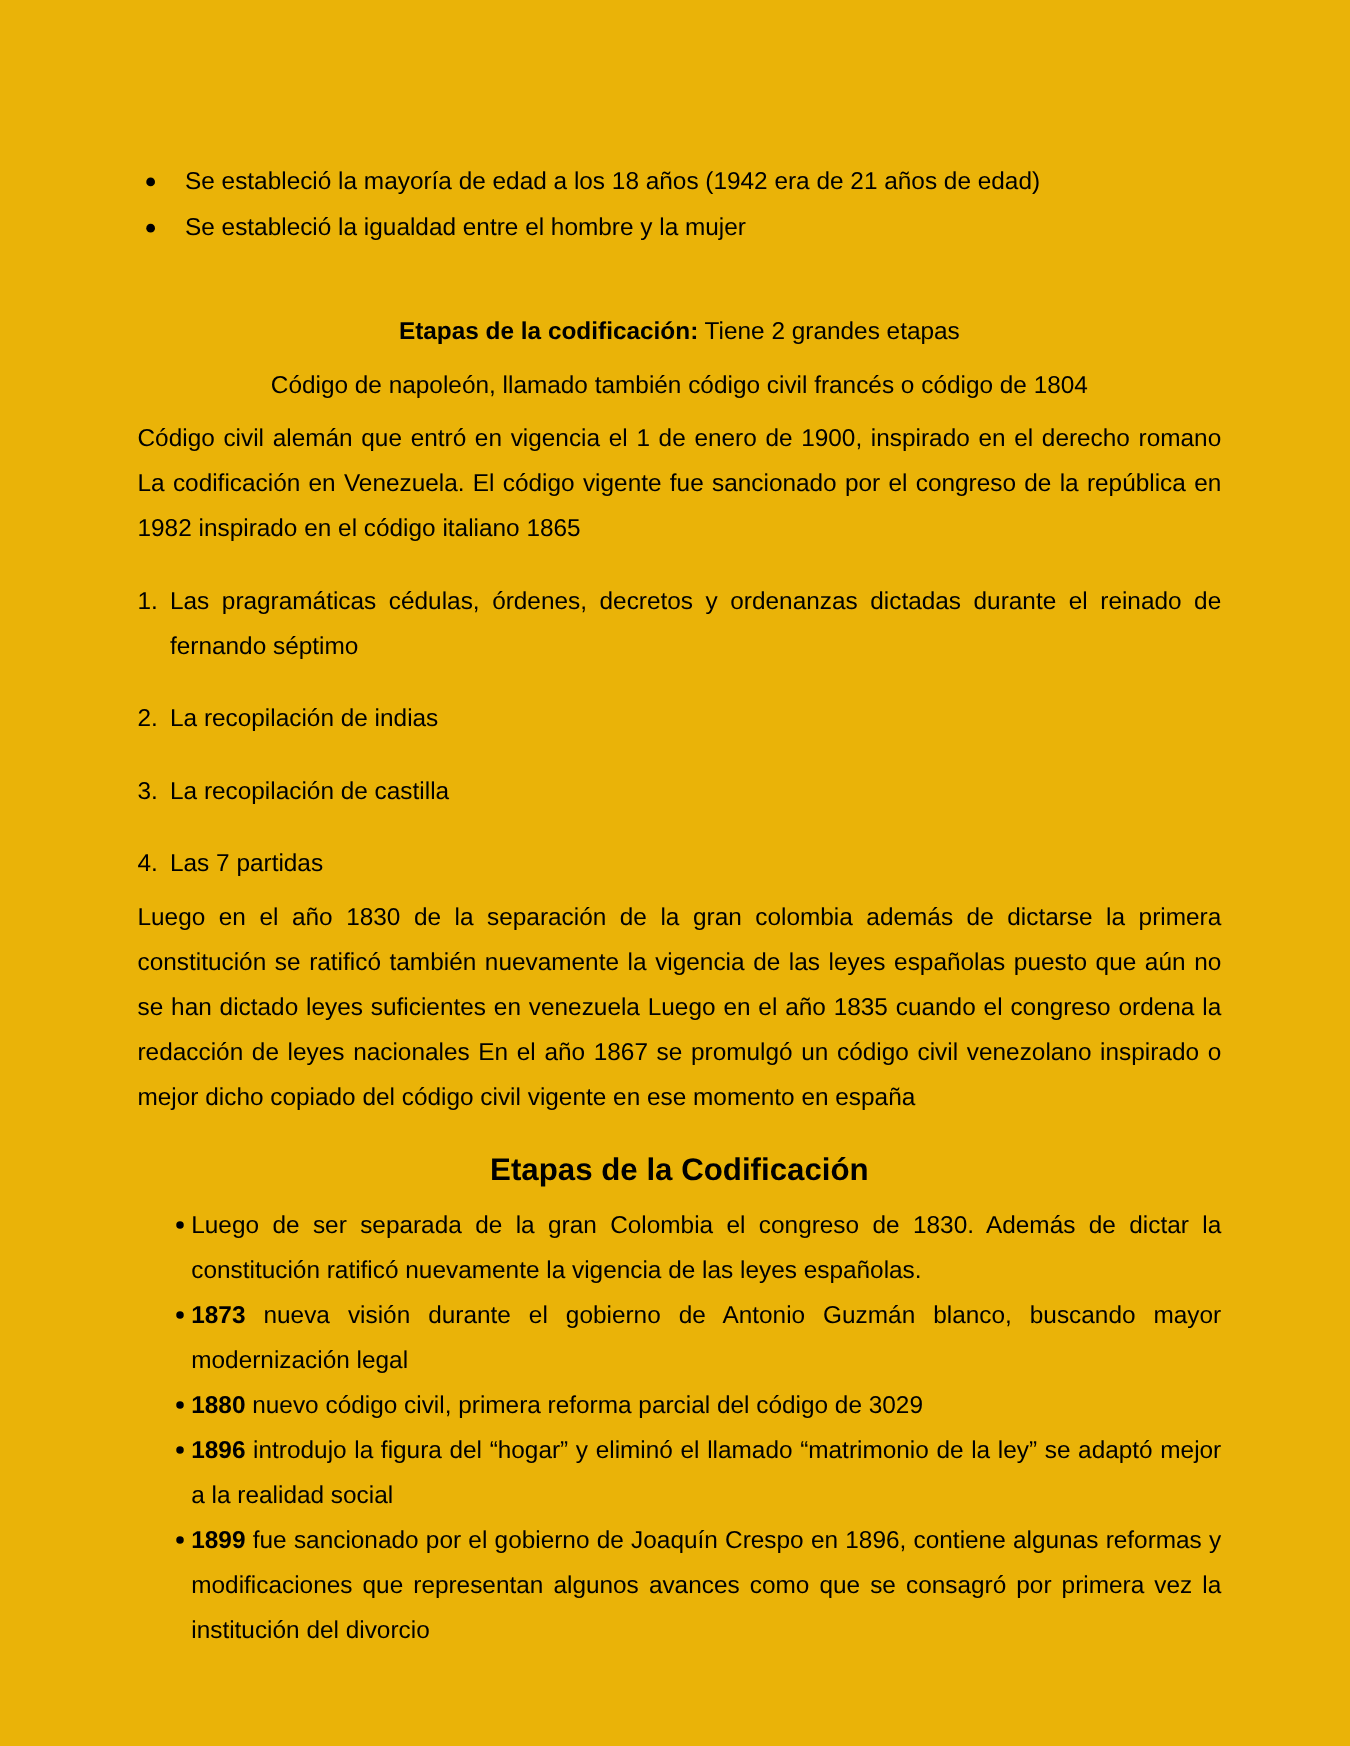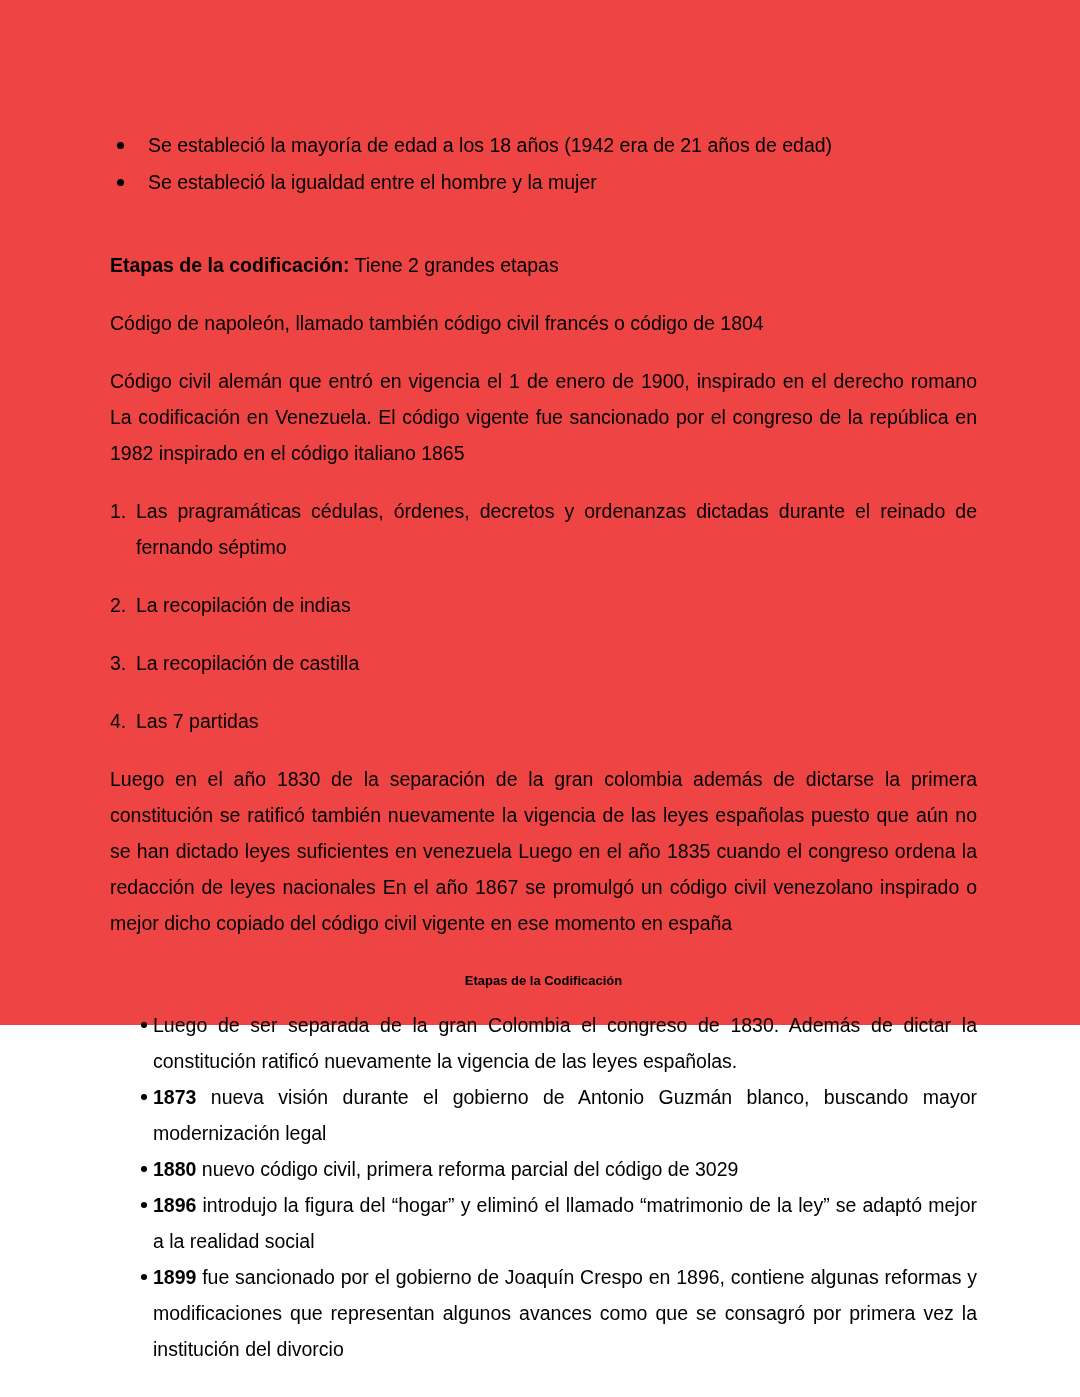--- a/index.html
+++ b/index.html
@@ -13,22 +13,22 @@
     width: 1080px;
     height: 1397px;
     font-family: "Liberation Sans", sans-serif;
     color: #000000;
     overflow: hidden;
   }
 
   .page {
     position: relative;
     width: 1080px;
-    height: 1025px;
-    background: #ef4444;
+    height: 1397px;
+    background: #eab308;
     padding: 128px 103px 0 110px;
   }
 
   .doc-body {
     width: 867px;
     font-size: 19.5px;
     line-height: 36px;
     color: #000000;
   }
 
@@ -53,23 +53,23 @@
     height: 7px;
     background: #000000;
     border-radius: 50%;
   }
 
   
   p.para {
     margin: 0;
     padding: 0;
     line-height: 36px;
-    text-align: left;
+    text-align: center;
   }
-  p.spaced { margin-top: 22px; }
+  p.spaced { margin-top: 7px; }
   p.justified { text-align: justify; text-justify: inter-word; }
 
   .b { font-weight: bold; }
 
   
   .num-item {
     position: relative;
     margin-top: 22px;
     padding-left: 26px;
     line-height: 36px;
@@ -82,21 +82,21 @@
     top: 0;
   }
   .num-item.single {
     text-align: left;
   }
 
   
   h2.center-head {
     margin: 22px 0 0 0;
     padding: 0;
-    font-size: 13px;
+    font-size: 25px;
     font-weight: bold;
     line-height: 36px;
     text-align: center;
   }
 
   
   ul.year-list {
     list-style: none;
     margin: 8px 0 0 0;
     padding: 0 0 0 31px;

